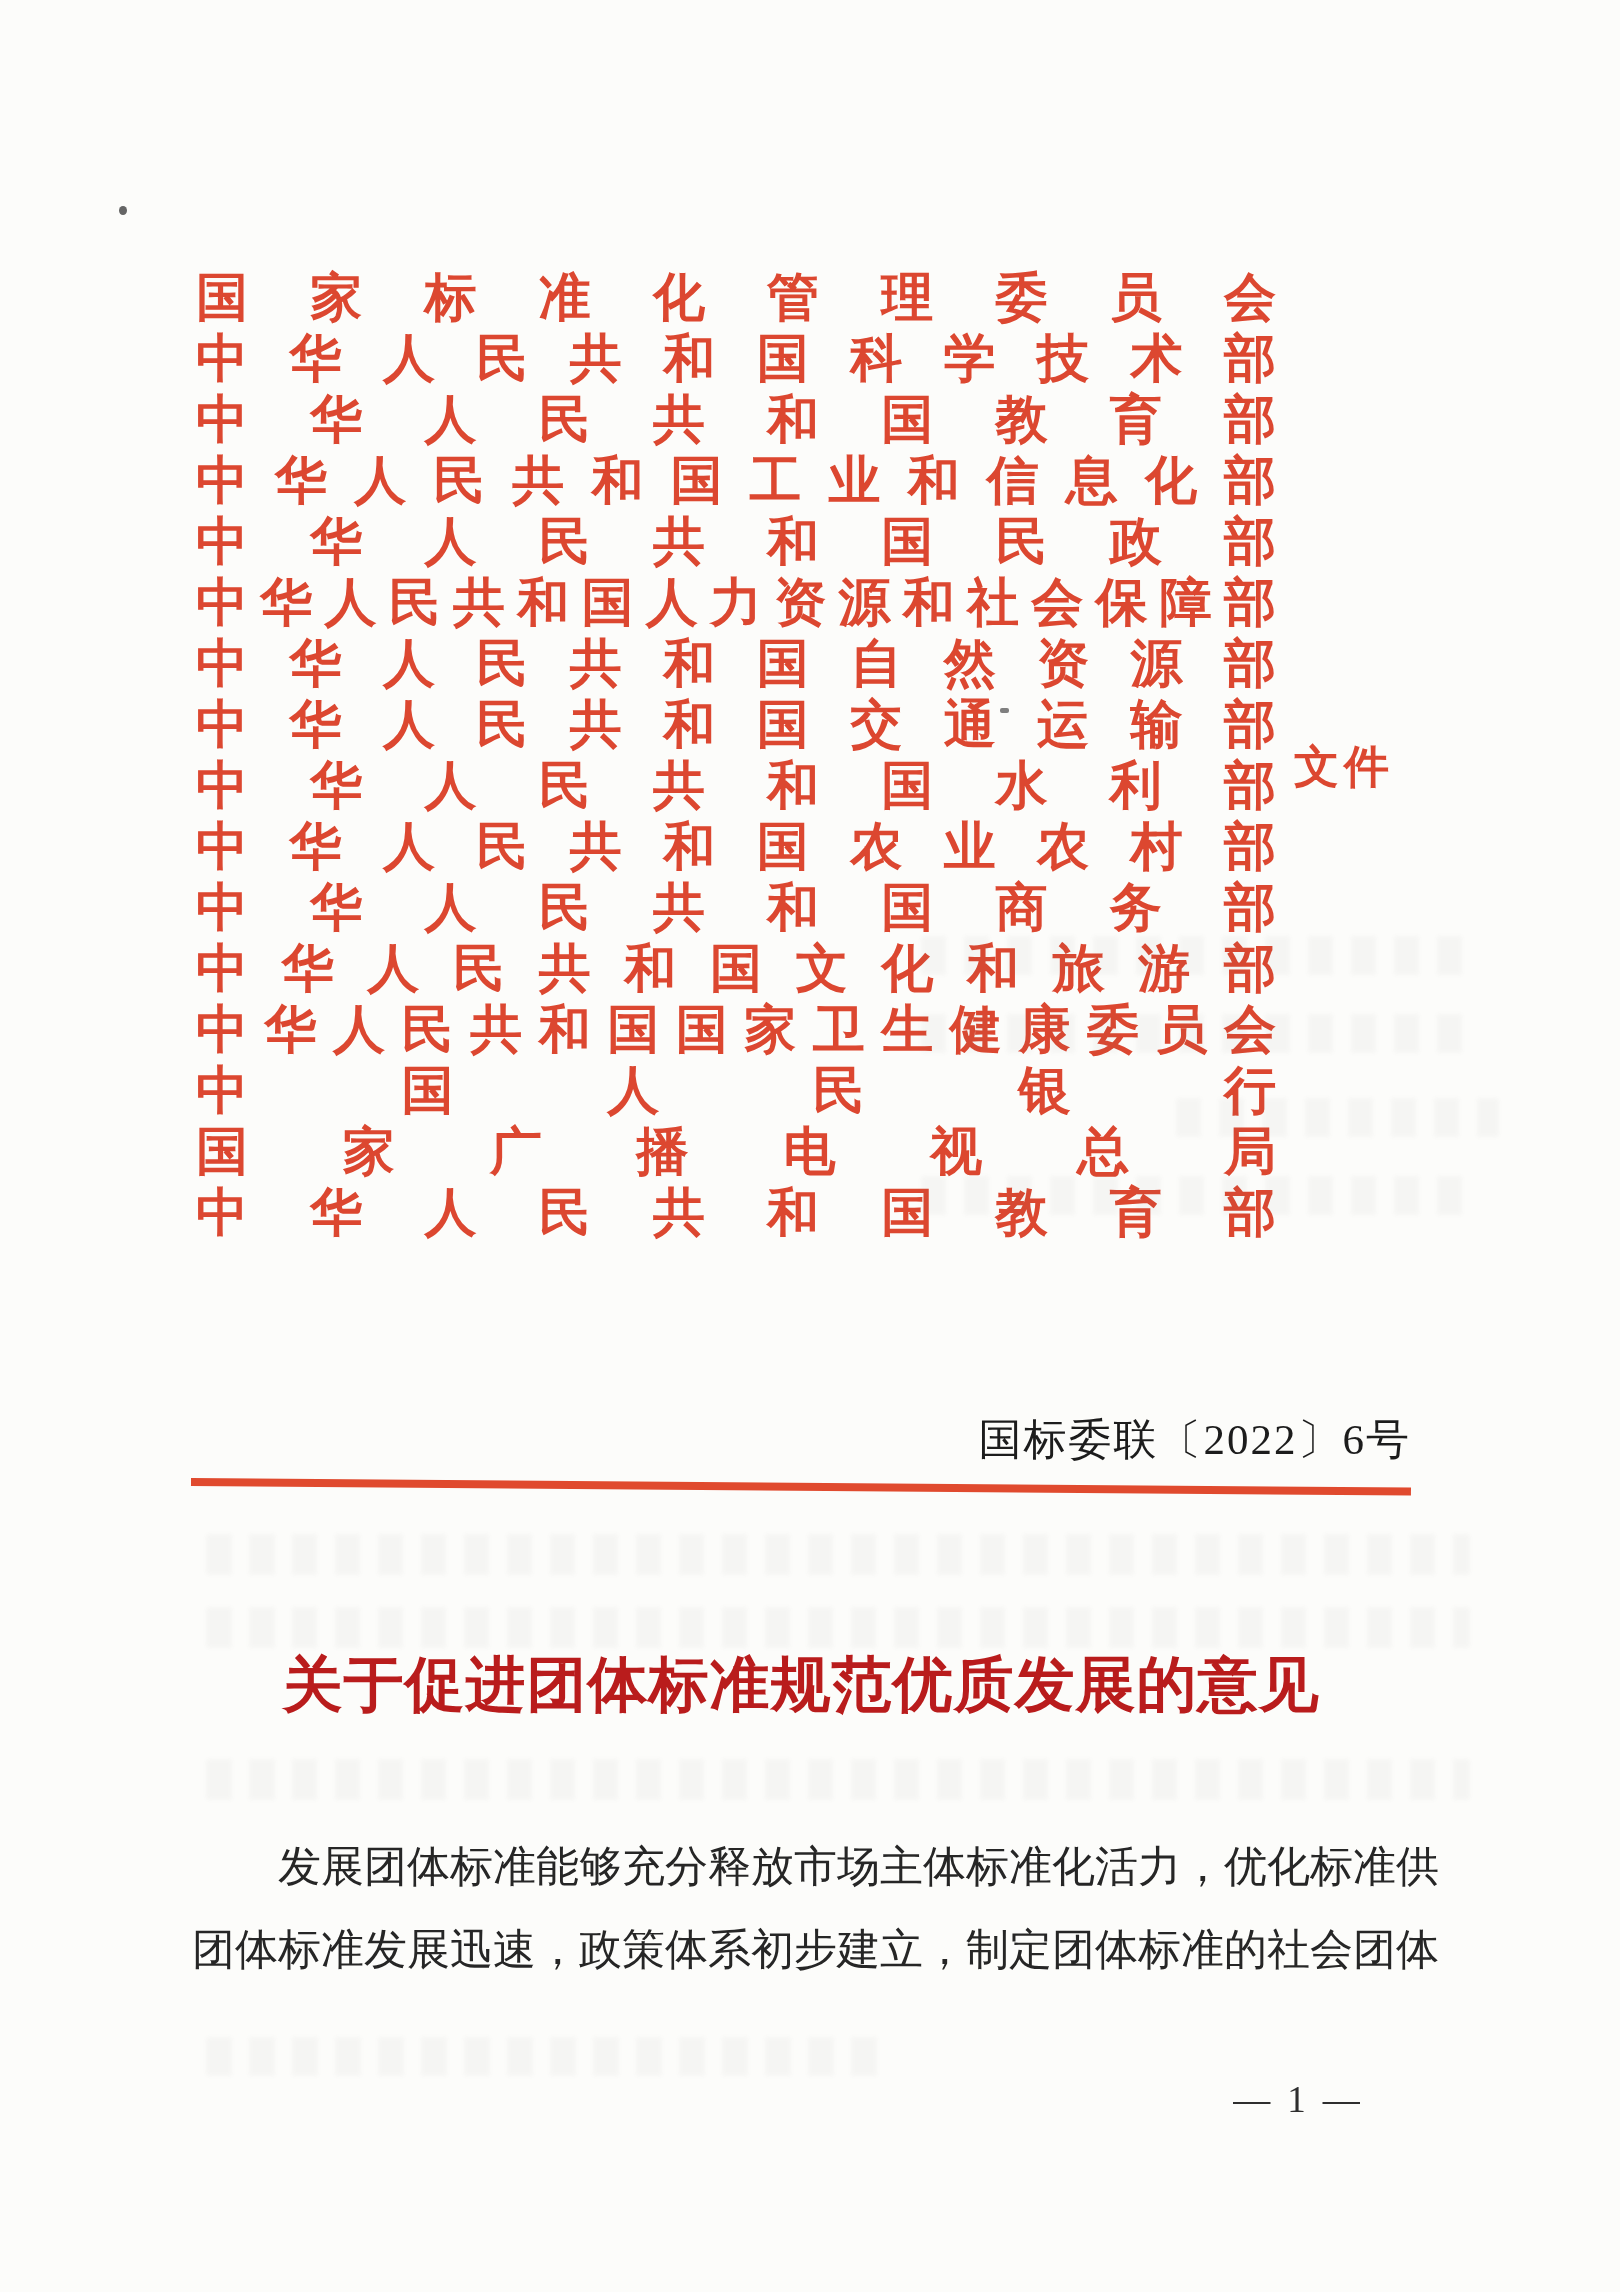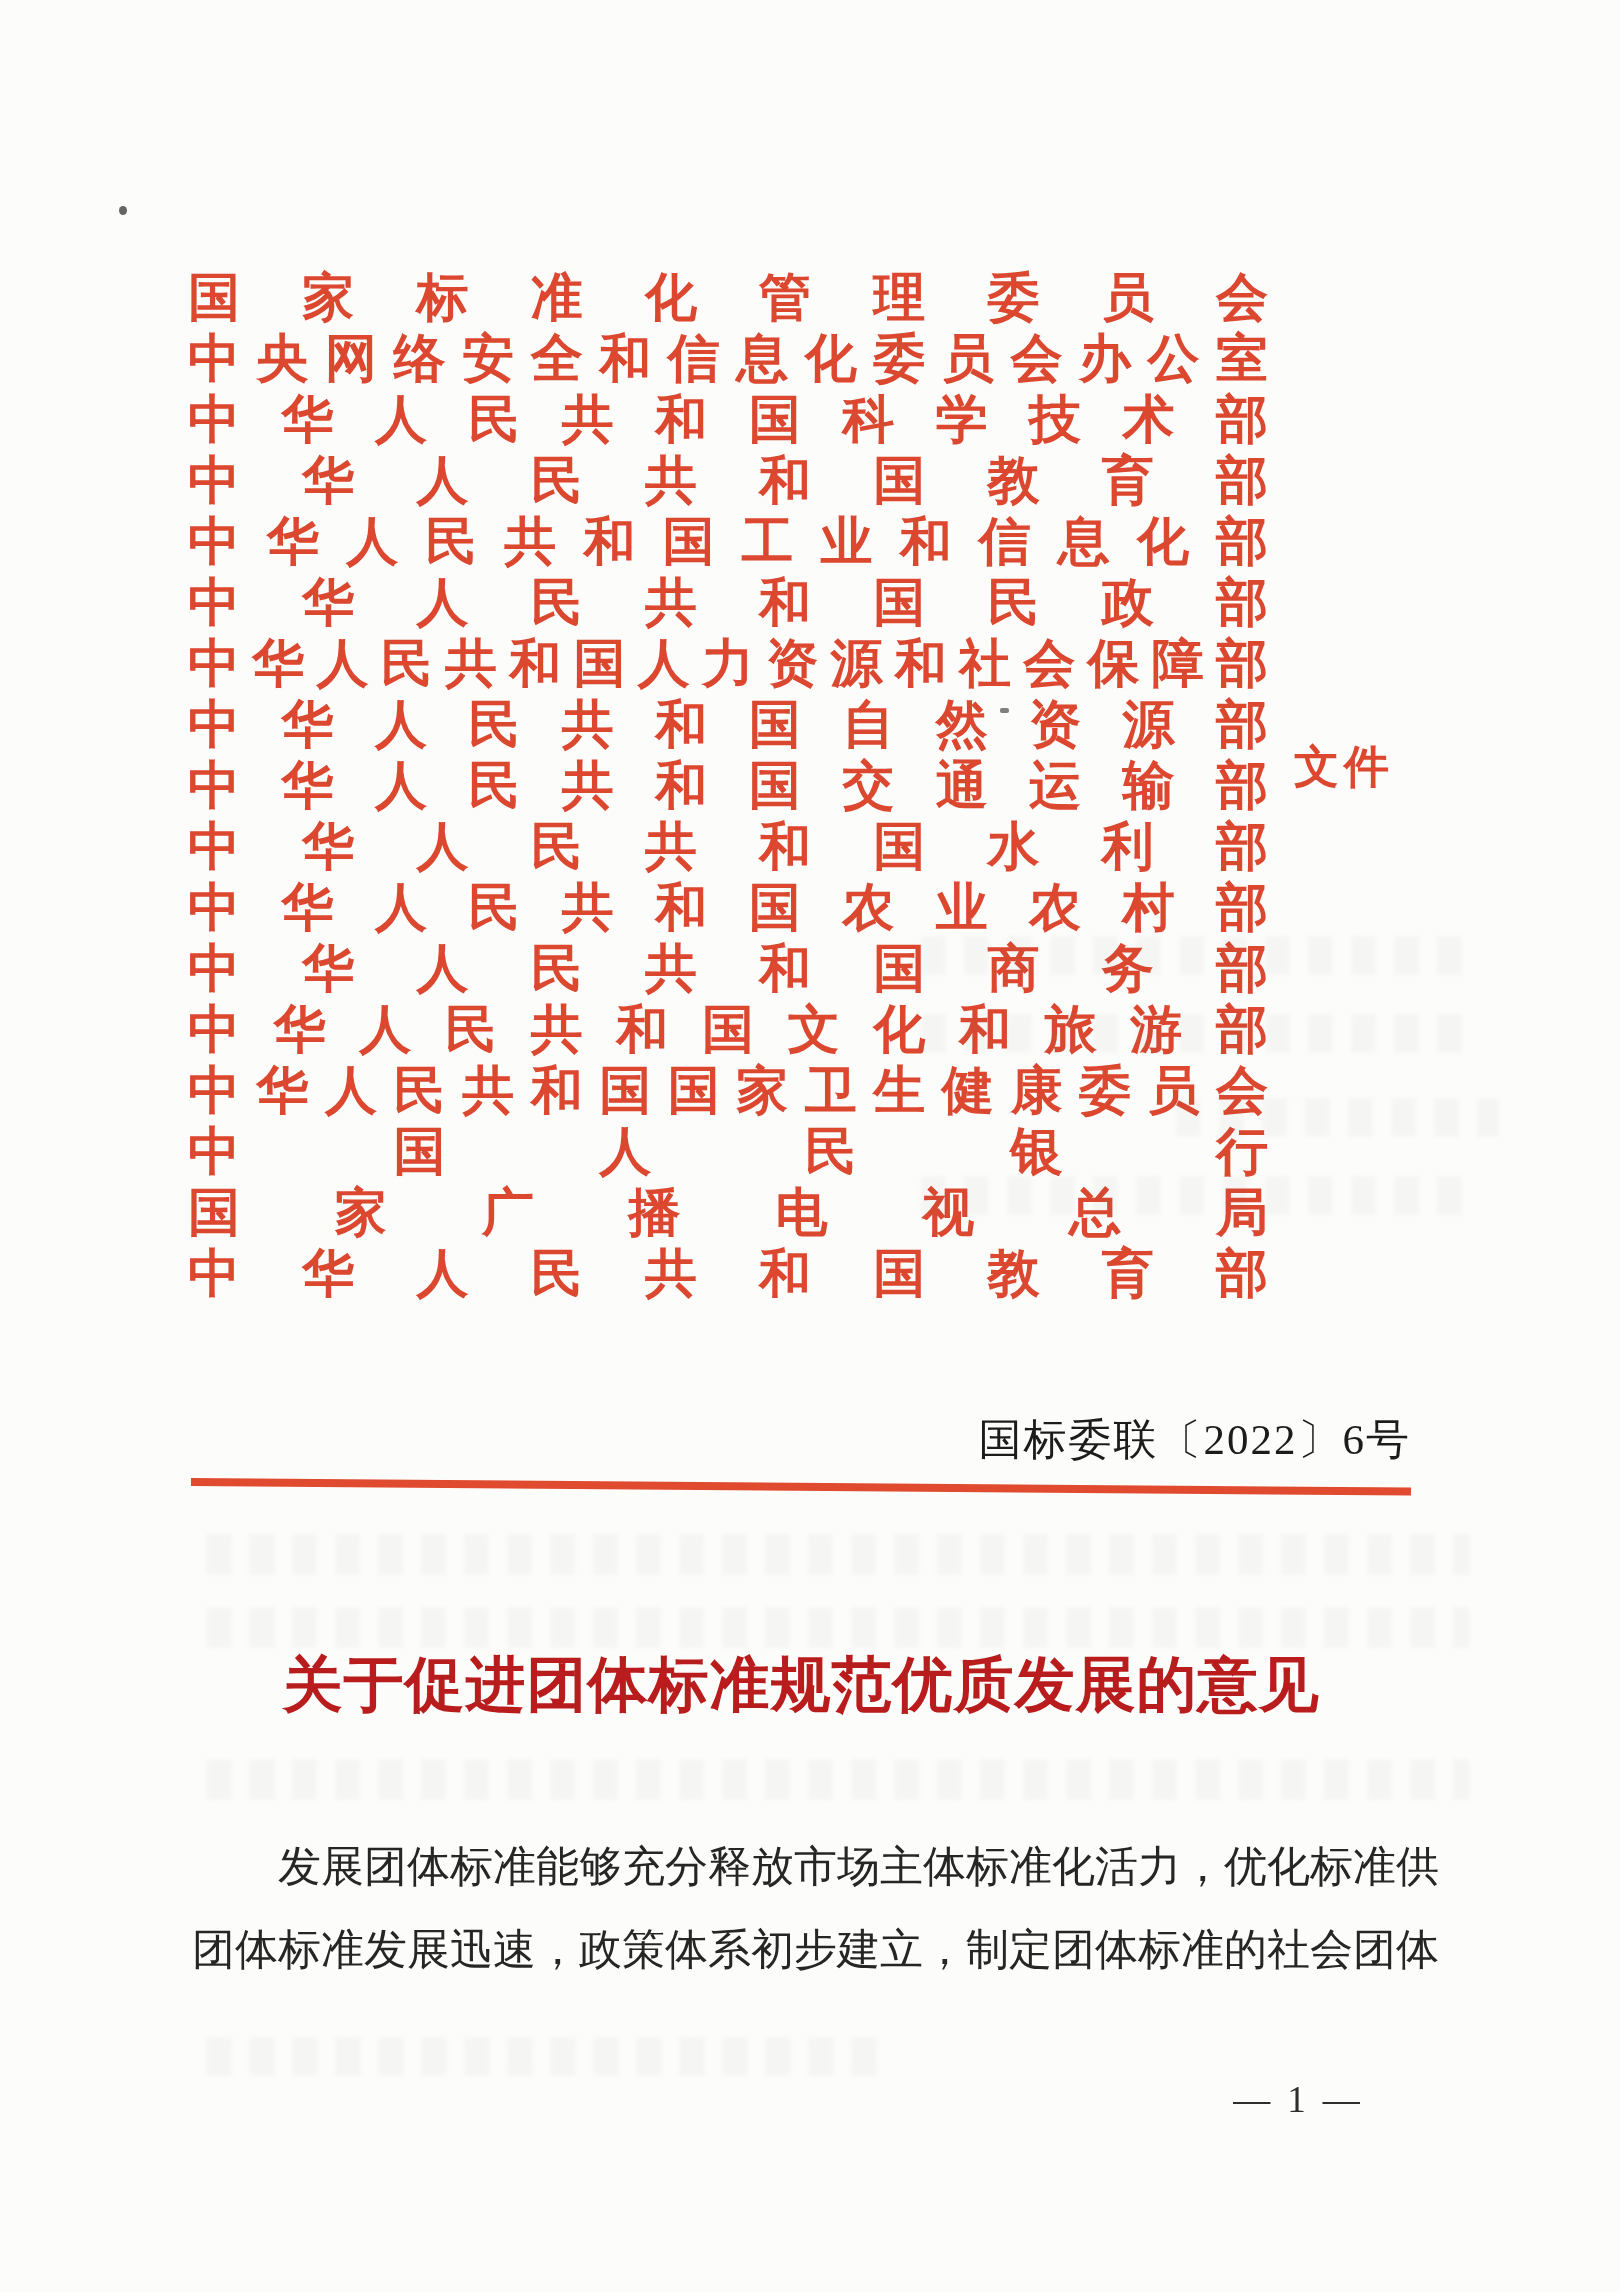--- a/index.html
+++ b/index.html
@@ -8,21 +8,21 @@
     width: 1620px;
     height: 2293px;
     background: #fcfcfa;
     overflow: hidden;
     font-family: "Liberation Serif", "DejaVu Serif", serif;
   }
 
   
   .agency-block {
     position: absolute;
-    left: 188px;
+    left: 196px;
     top: 267px;
     width: 1080px;
   }
   .agency-line {
     height: 61px;
     line-height: 61px;
     font-size: 52px;
     font-weight: 700;
     color: var(--header-red, #dc4730);
     text-align: justify;
@@ -130,21 +130,20 @@
     opacity: 0.85;
   }
 </style>
 </head>
 <body>
 
 <div class="page">
 
   <div class="agency-block">
     <div class="agency-line">国家标准化管理委员会</div>
-    <div class="agency-line">中央网络安全和信息化委员会办公室</div>
     <div class="agency-line">中华人民共和国科学技术部</div>
     <div class="agency-line">中华人民共和国教育部</div>
     <div class="agency-line">中华人民共和国工业和信息化部</div>
     <div class="agency-line">中华人民共和国民政部</div>
     <div class="agency-line">中华人民共和国人力资源和社会保障部</div>
     <div class="agency-line">中华人民共和国自然资源部</div>
     <div class="agency-line">中华人民共和国交通运输部</div>
     <div class="agency-line">中华人民共和国水利部</div>
     <div class="agency-line">中华人民共和国农业农村部</div>
     <div class="agency-line">中华人民共和国商务部</div>

